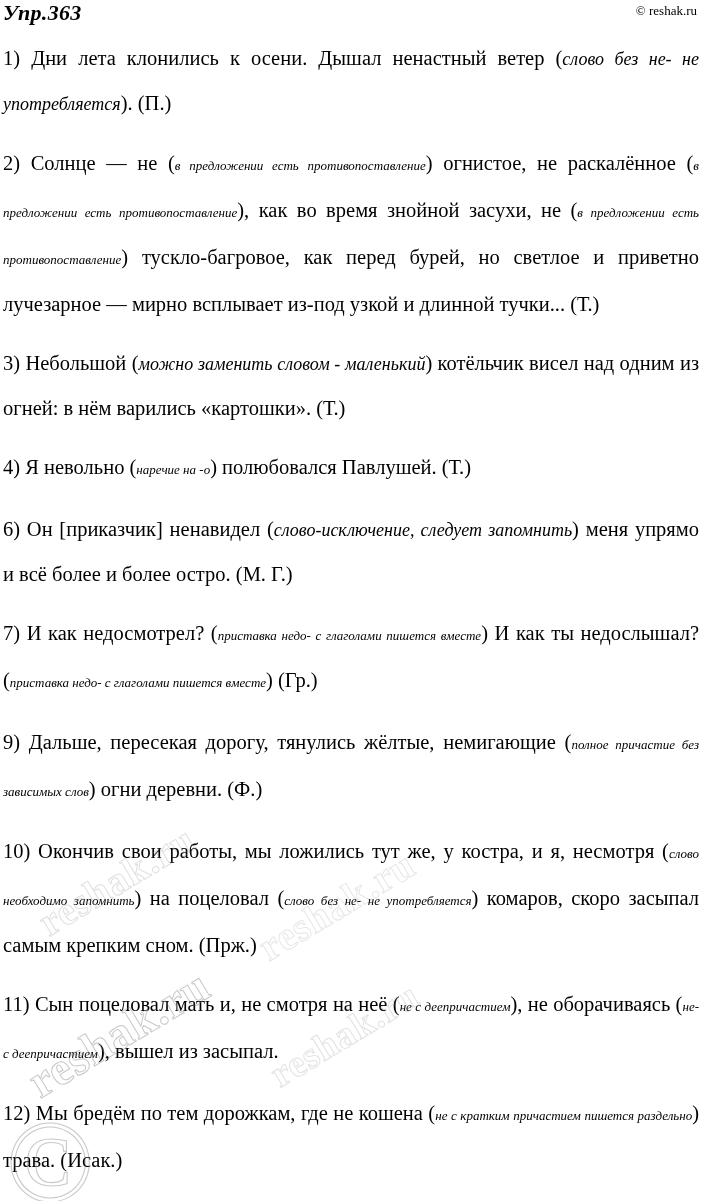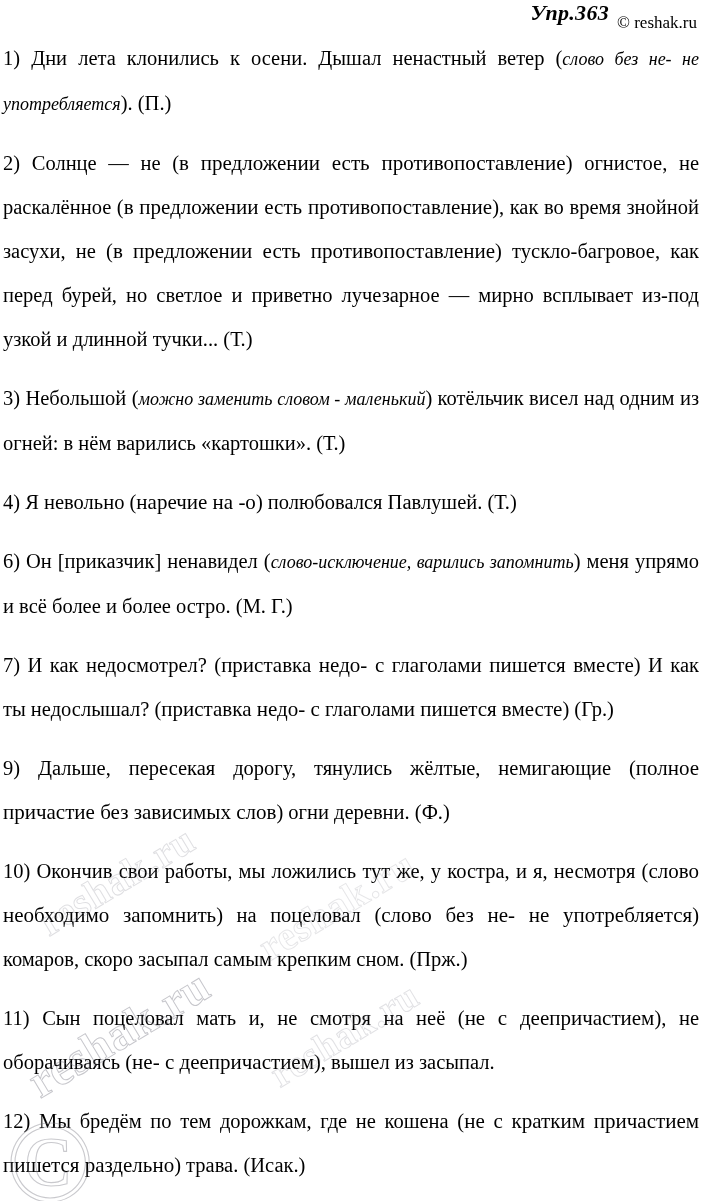--- a/index.html
+++ b/index.html
@@ -60,53 +60,54 @@
 
   .header {
     position: relative;
     height: 30px;
   }
   .exercise-title {
     position: absolute;
     left: 0;
     right: 0;
     top: 0;
-    text-align: right;
+    text-align: left;
     font-size: 22px;
     font-weight: 700;
     font-style: italic;
     letter-spacing: 0.3px;
     padding-right: 90px;
   }
   .site-credit {
     position: absolute;
     right: 2px;
-    top: 13px;
-    font-size: 17px;
+    top: 3px;
+    font-size: 13px;
     white-space: nowrap;
   }
 
   .items {
     margin-top: 6px;
   }
   .item {
     font-size: 20.5px;
     line-height: 44px;
     text-align: justify;
     text-justify: inter-word;
     margin: 0 0 15px 0;
     hyphens: manual;
   }
   .item:last-child { margin-bottom: 0; }
   .item .note {
     font-style: italic;
     font-size: 18px;
   }
   .item .note-sm {
-    font-size: 21px;
+    font-style: italic;
+    font-size: 13px;
   }
 </style>
 </head>
 <body>
 
 <div class="watermark-layer">
   <div class="wm-text wm-c">reshak.ru</div>
   <div class="wm-text wm-d">reshak.ru</div>
   <div class="wm-text wm-e">reshak.ru</div>
   <div class="wm-text wm-a">reshak.ru</div>
@@ -124,21 +125,21 @@
 
     <p class="item"><span>1)</span> <span>Дни лета клонились к осени. Дышал ненастный ветер (</span><span class="note">слово без не- не употребляется</span><span>). (П.)</span></p>
 
     <p class="item"><span>2)</span> <span>Солнце — не (</span><span class="note-sm">в предложении есть противопоставление</span><span>) огнистое, не раскалённое (</span><span class="note-sm">в предложении есть противопоставление</span><span>), как во время знойной засухи, не (</span><span class="note-sm">в предложении есть противопоставление</span><span>) тускло-багровое, как перед бурей, но светлое и приветно лучезарное — мирно всплывает из-под узкой и длинной тучки... (Т.)</span></p>
 
     <p class="item"><span>3)</span> <span>Небольшой (</span><span class="note">можно заменить словом - маленький</span><span>) котёльчик висел над одним из огней: в нём варились «картошки». (Т.)</span></p>
 
     <p class="item"><span>4)</span> <span>Я невольно (</span><span class="note-sm">наречие на -о</span><span>) полюбовался Павлушей. (Т.)</span></p>
 
 
-    <p class="item"><span>6)</span> <span>Он [приказчик] ненавидел (</span><span class="note">слово-исключение, варились запомнить</span><span>) меня упрямо и всё более и более остро. (М. Г.)</span></p>
+    <p class="item"><span>6)</span> <span>Он [приказчик] ненавидел (</span><span class="note">слово-исключение, следует запомнить</span><span>) меня упрямо и всё более и более остро. (М. Г.)</span></p>
 
     <p class="item"><span>7)</span> <span>И как недосмотрел? (</span><span class="note-sm">приставка недо- с глаголами пишется вместе</span><span>) И как ты недослышал? (</span><span class="note-sm">приставка недо- с глаголами пишется вместе</span><span>) (Гр.)</span></p>
 
 
     <p class="item"><span>9)</span> <span>Дальше, пересекая дорогу, тянулись жёлтые, немигающие (</span><span class="note-sm">полное причастие без зависимых слов</span><span>) огни деревни. (Ф.)</span></p>
 
     <p class="item"><span>10)</span> <span>Окончив свои работы, мы ложились тут же, у костра, и я, несмотря (</span><span class="note-sm">слово необходимо запомнить</span><span>) на поцеловал (</span><span class="note-sm">слово без не- не употребляется</span><span>) комаров, скоро засыпал самым крепким сном. (Прж.)</span></p>
 
     <p class="item"><span>11)</span> <span>Сын поцеловал мать и, не смотря на неё (</span><span class="note-sm">не с деепричастием</span><span>), не оборачиваясь (</span><span class="note-sm">не- с деепричастием</span><span>), вышел из засыпал.</span></p>
 

